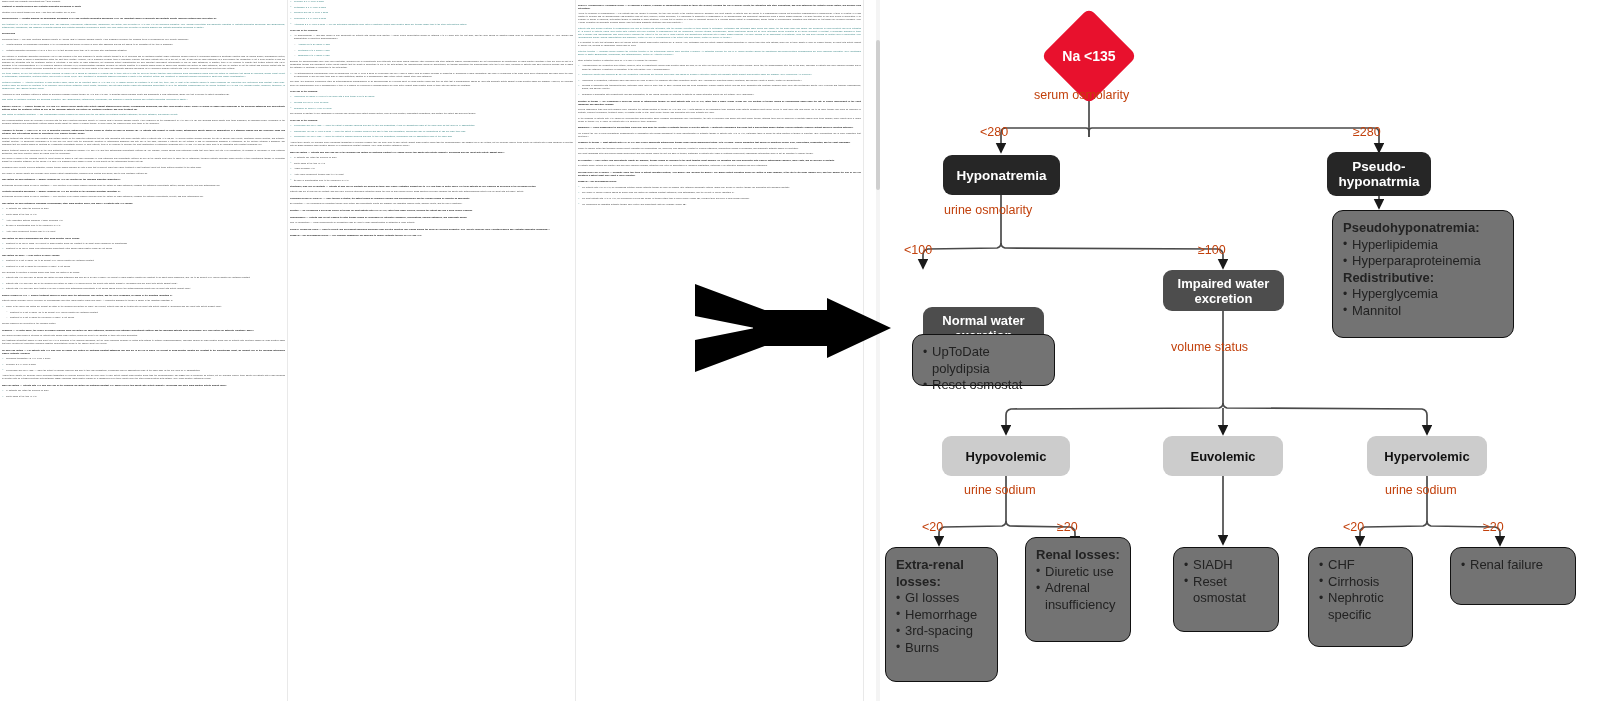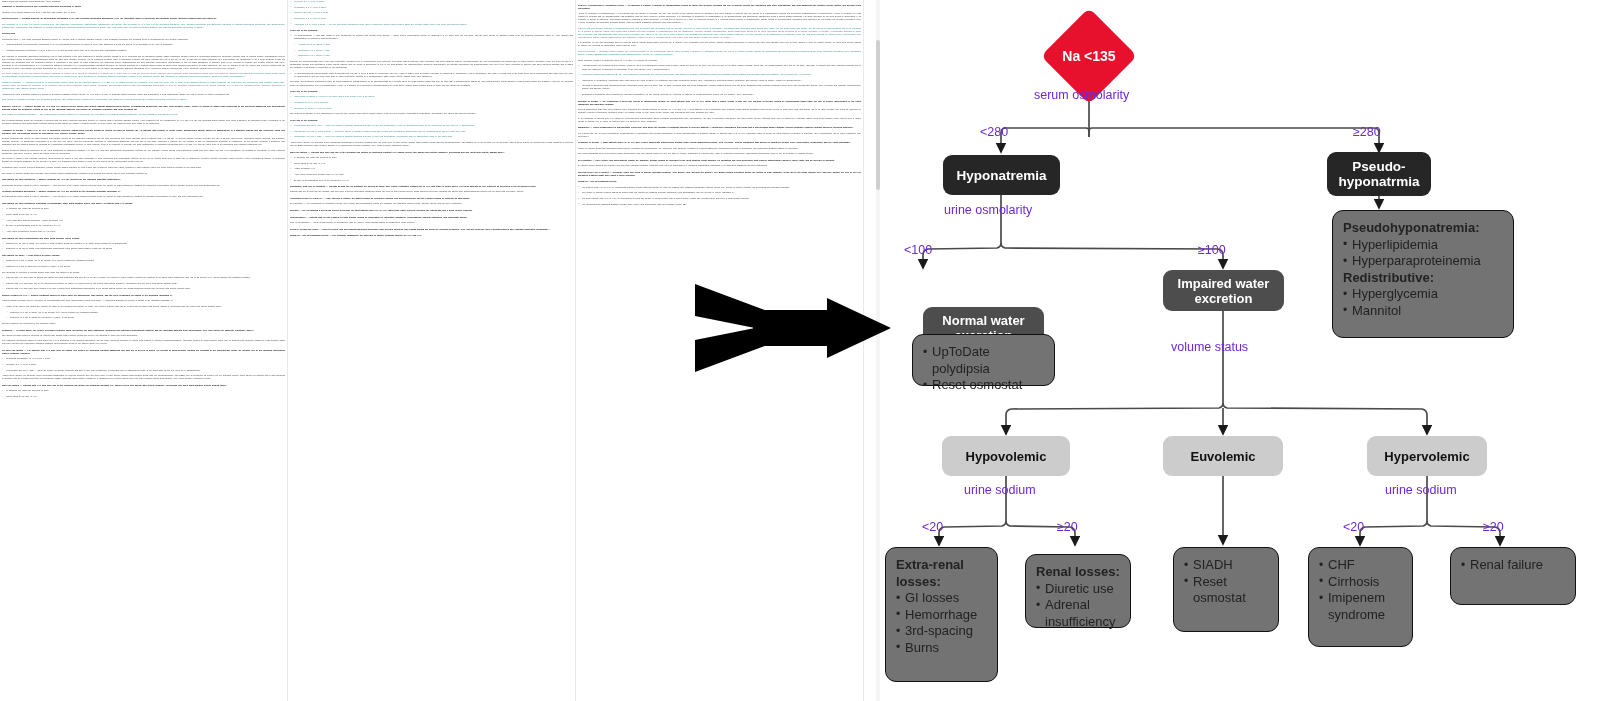--- a/index.html
+++ b/index.html
@@ -46,21 +46,21 @@
                 line-height:16.5px;align-items:flex-start;justify-content:flex-start;
                 text-align:left;padding:9px 8px 8px 10px;}
 
   .diamond{position:absolute;width:96px;height:96px;}
   .diamond .dshape{width:68px;height:68px;background:#e8112d;border-radius:7px;
                    transform:rotate(45deg);position:absolute;left:14px;top:14px;}
   .diamond .dtext{position:absolute;left:0;top:0;width:96px;height:96px;
                   display:flex;align-items:center;justify-content:center;
                   color:#ffffff;font-weight:bold;font-size:14px;}
 
-  .edgelabel{position:absolute;font-size:12.5px;color:#6d28d9;white-space:nowrap;}
+  .edgelabel{position:absolute;font-size:12.5px;color:#c2410c;white-space:nowrap;}
 
   ul.blist{margin:0;padding:0;list-style:none;}
   ul.blist li{position:relative;padding-left:9px;margin:0;}
   ul.blist li:before{content:"\2022";position:absolute;left:0;top:-0.5px;font-size:12px;}
   .btitle{font-weight:bold;display:block;}
 
   .bigarrow{position:absolute;left:-185px;top:280px;width:230px;height:96px;z-index:5;}
 </style>
 </head>
 <body>
@@ -319,42 +319,42 @@
         <span class="btitle">Extra-renal losses:</span>
         <ul class="blist" id="lb-extrarenal">
             <li>GI losses</li>
             <li>Hemorrhage</li>
             <li>3rd-spacing</li>
             <li>Burns</li>
           </ul>
       </div>
     </div>
 
-    <div class="node outline" style="left:145px;top:554px;width:106px;height:74px;">
+    <div class="node outline" style="left:145px;top:537px;width:106px;height:105px;">
       <div style="width:100%;">
         <span class="btitle">Renal losses:</span>
         <ul class="blist" id="lb-renallosses">
             <li>Diuretic use</li>
             <li>Adrenal insufficiency</li>
           </ul>
       </div>
     </div>
 
     <div class="node outline" style="left:293px;top:547px;width:106px;height:85px;">
       <ul class="blist" id="lb-euvolemic">
           <li>SIADH</li>
           <li>Reset osmostat</li>
         </ul>
     </div>
 
     <div class="node outline" style="left:428px;top:547px;width:105px;height:100px;">
       <ul class="blist" id="lb-hypervol-low">
           <li>CHF</li>
           <li>Cirrhosis</li>
-          <li>Imipenem syndrome</li>
+          <li>Nephrotic specific</li>
         </ul>
     </div>
 
     <div class="node outline" style="left:570px;top:547px;width:126px;height:58px;">
       <ul class="blist" id="lb-hypervol-high">
           <li>Renal failure</li>
         </ul>
     </div>
 
     <svg class="bigarrow" viewBox="0 0 230 96">

